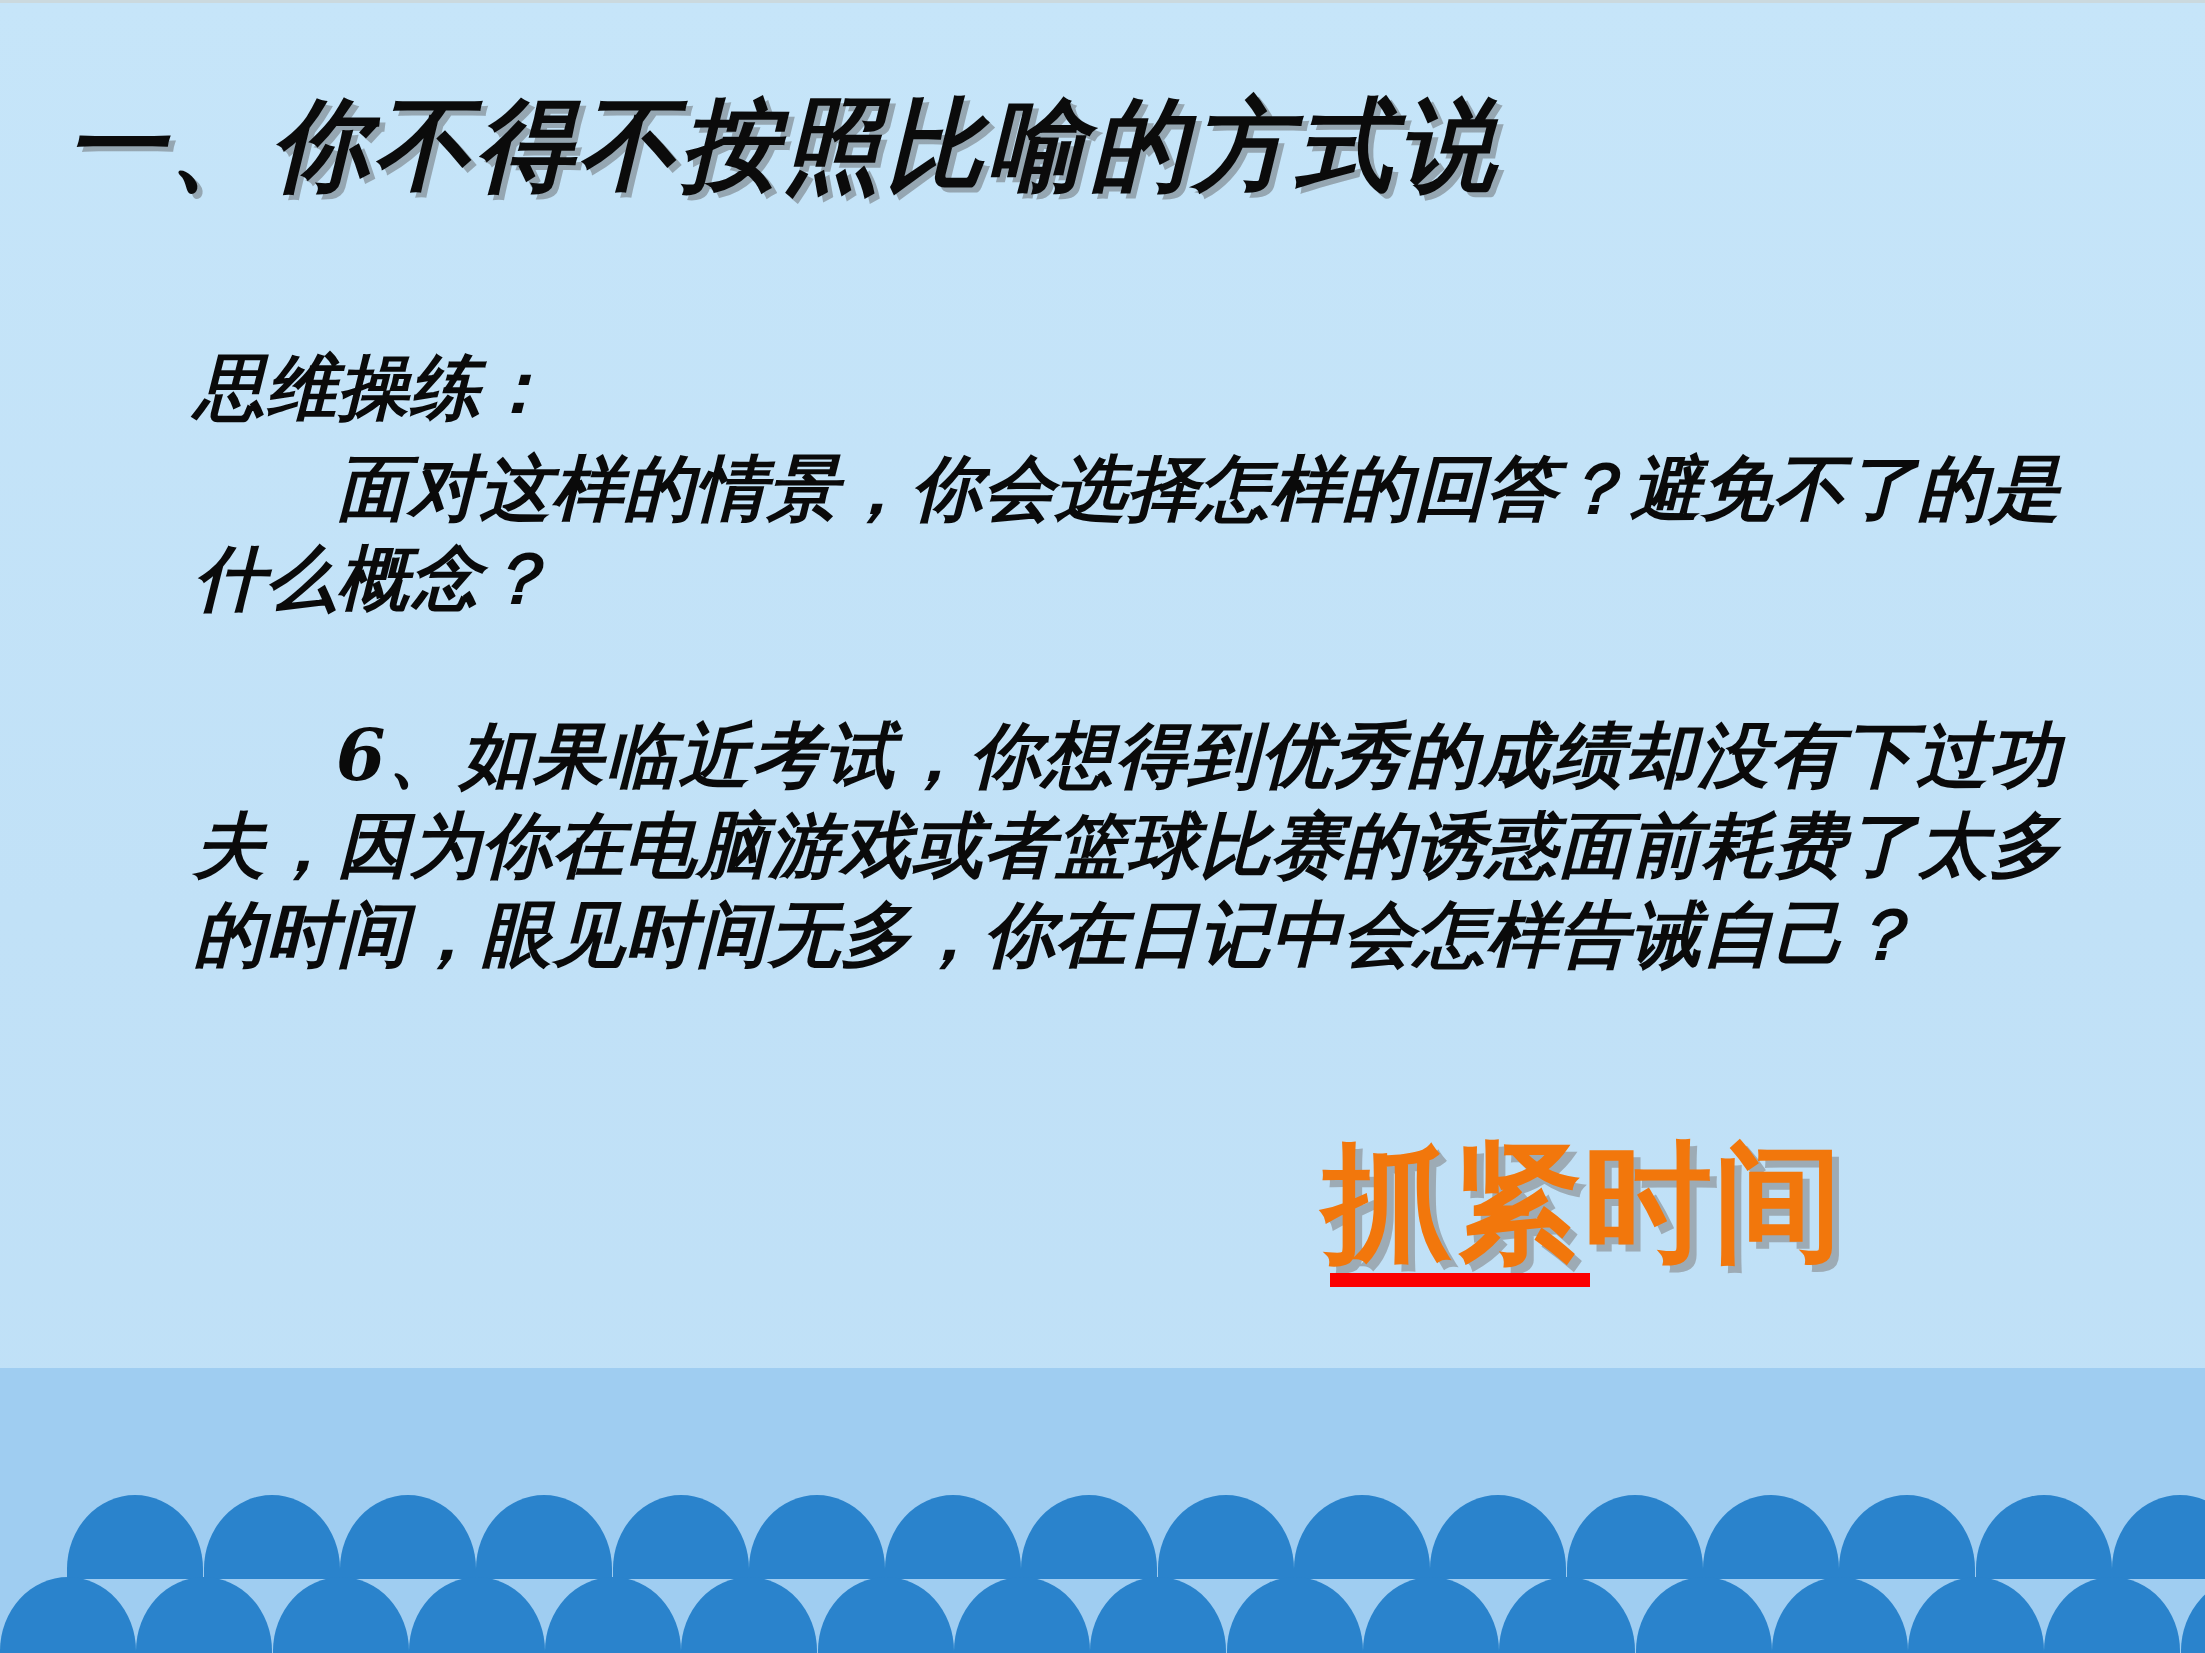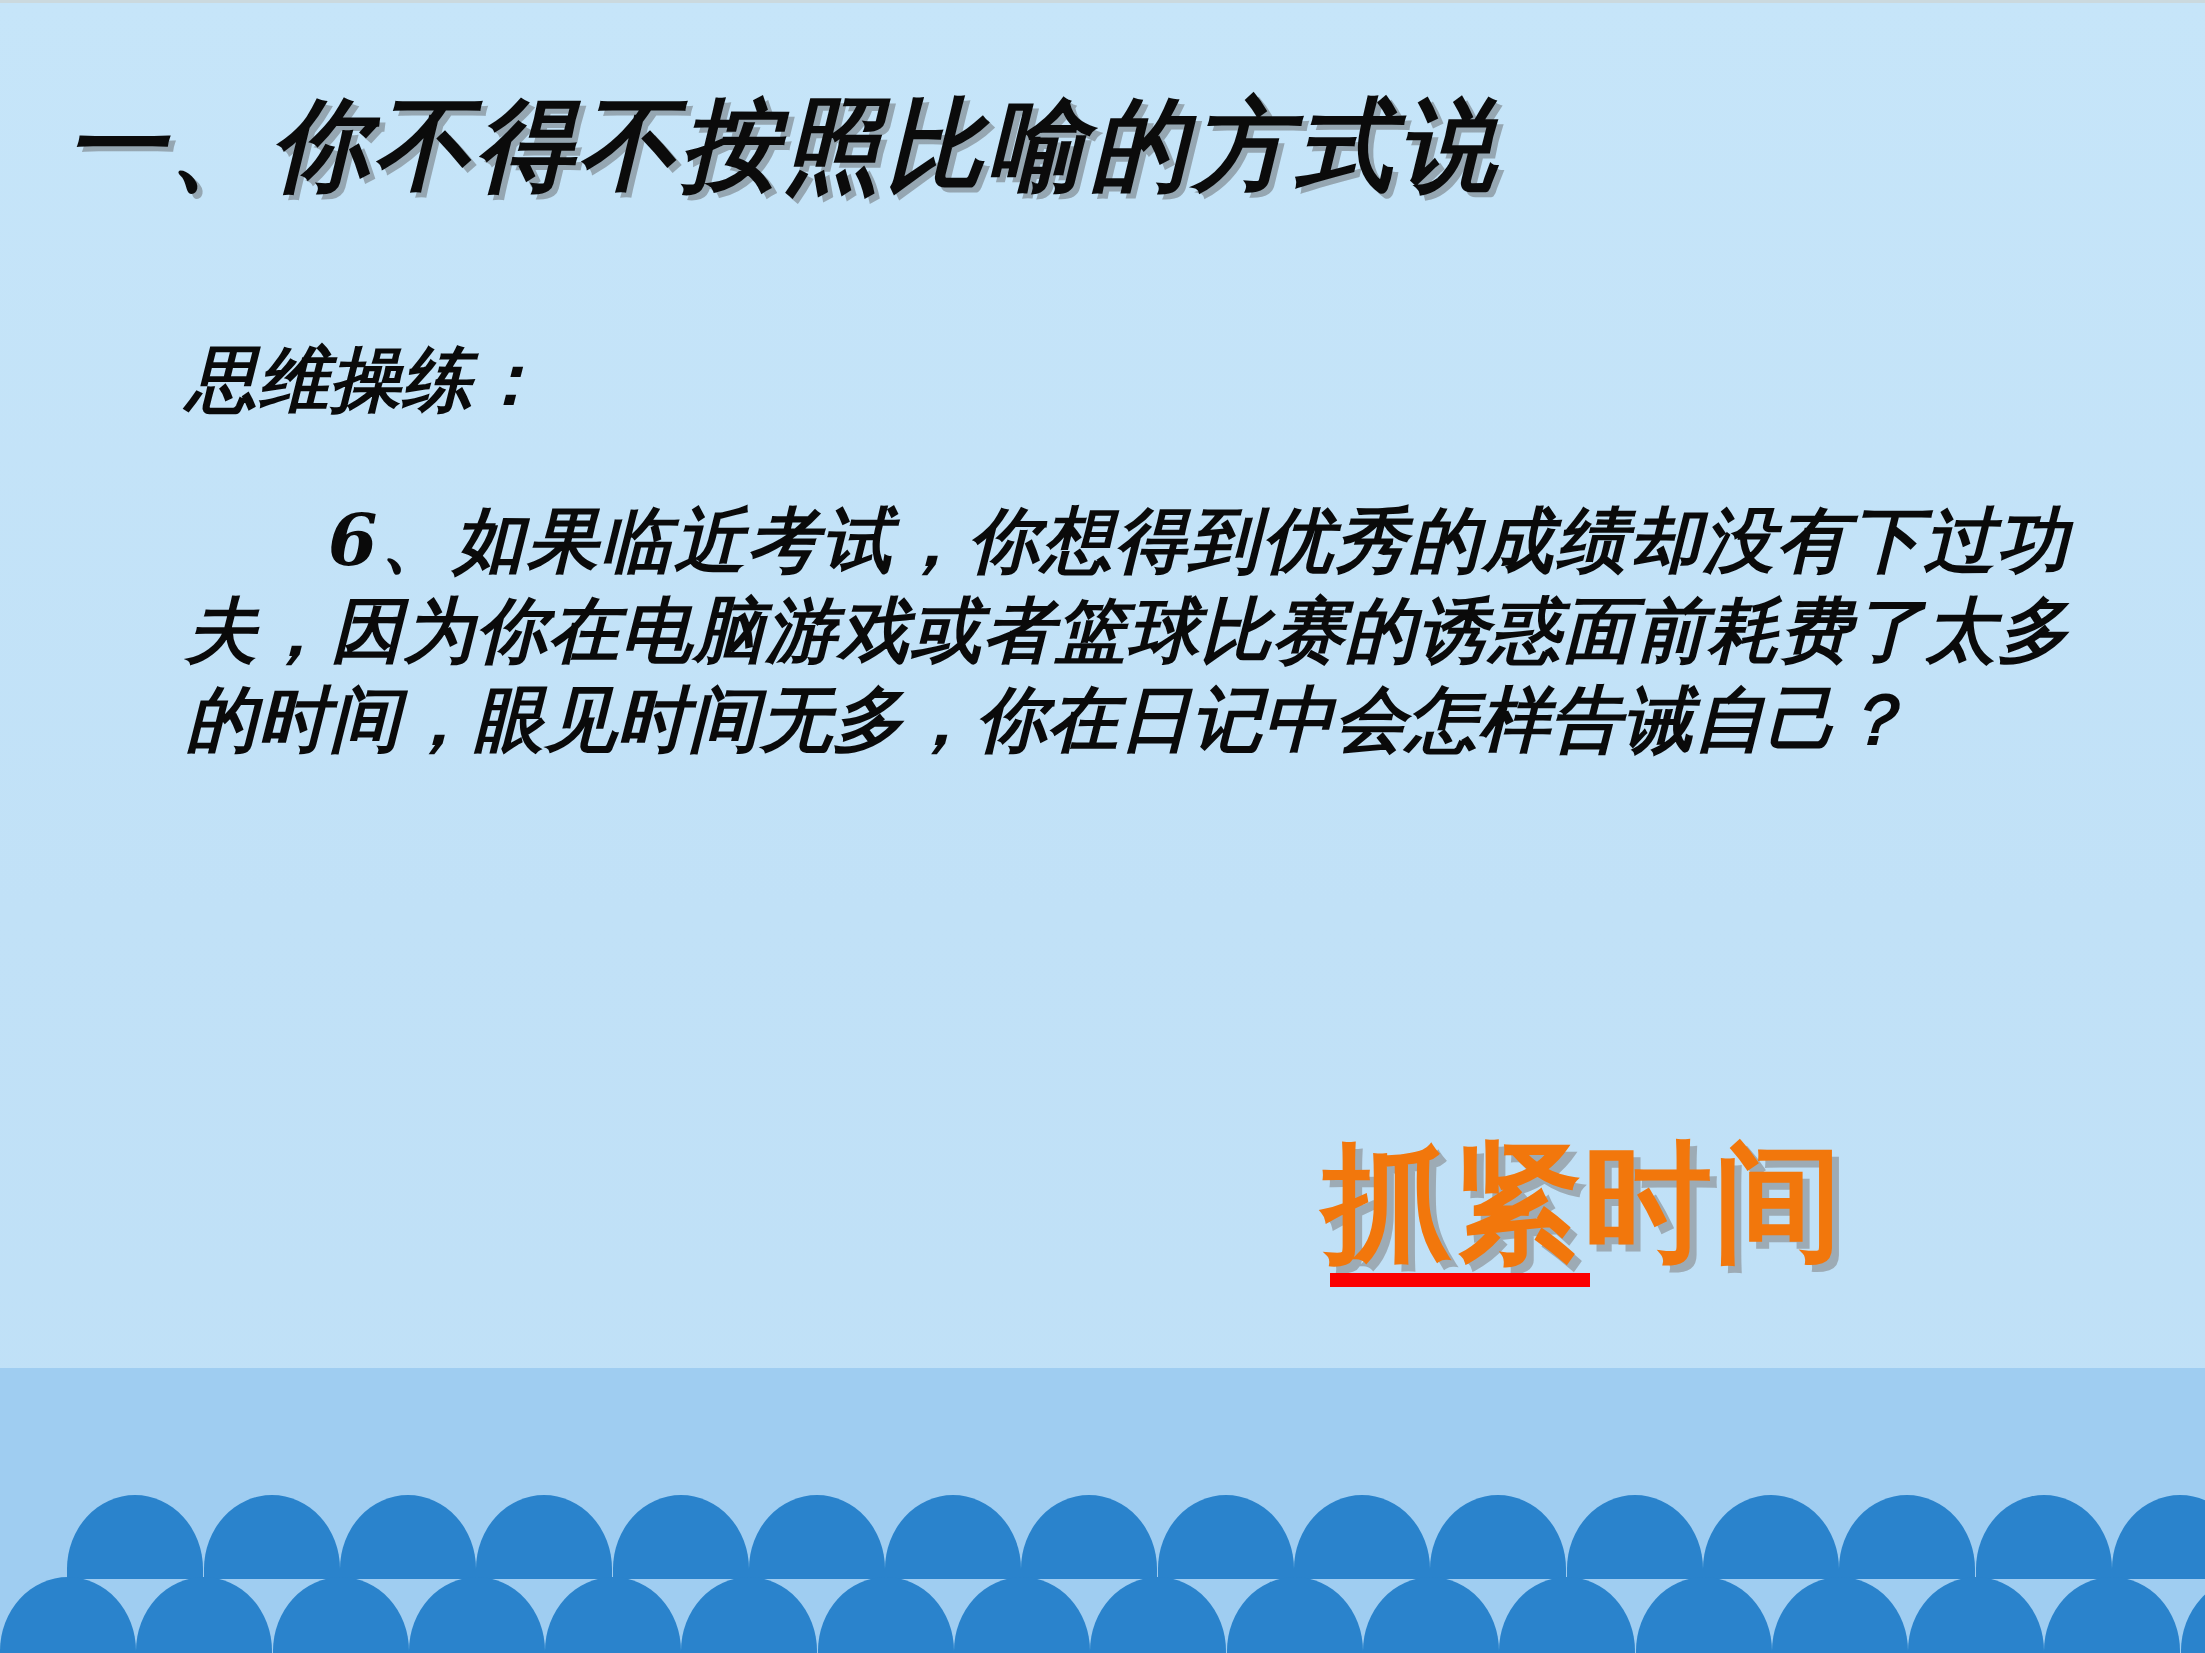--- a/index.html
+++ b/index.html
@@ -44,21 +44,21 @@
     width:1891px;
     color:#0a0a0a;
     font-size:71px;
     line-height:1.26;
     font-style:italic;
     font-weight:600;
     letter-spacing:0.8px;
     text-align:justify;
     font-family:"DejaVu Serif","Liberation Serif",serif;
   }
-  .para{margin:4px;}
+  .para{margin:12px;}
   .indent2{text-indent:2em;}
   .gap{height:64px;}
 
   
   #emphasis-wrap{
     position:absolute;
     left:1322px;top:1138px;
     height:153px;
   }
   #emphasis{
@@ -114,20 +114,21 @@
 <body>
 
 <div id="slide">
 
   <div id="top-hairline"></div>
 
   <div id="title">一、你不得不按照比喻的方式说</div>
 
   <div id="body-block">
     <p class="para">思维操练：</p>
+    <p class="para indent2">面对这样的情景，你会选择怎样的回答？避免不了的是什么概念？</p>
     <div class="gap"></div>
     <p class="para indent2">6、如果临近考试，你想得到优秀的成绩却没有下过功夫，因为你在电脑游戏或者篮球比赛的诱惑面前耗费了太多的时间，眼见时间无多，你在日记中会怎样告诫自己？</p>
   </div>
 
   <div id="emphasis-wrap">
     <div id="emphasis" style="color: rgb(242, 119, 12);">抓紧时间</div>
     <div id="emphasis-underline" style="background: rgb(251, 0, 0);"></div>
   </div>
 
   <div id="footer" style="background: rgb(159, 205, 241);">

